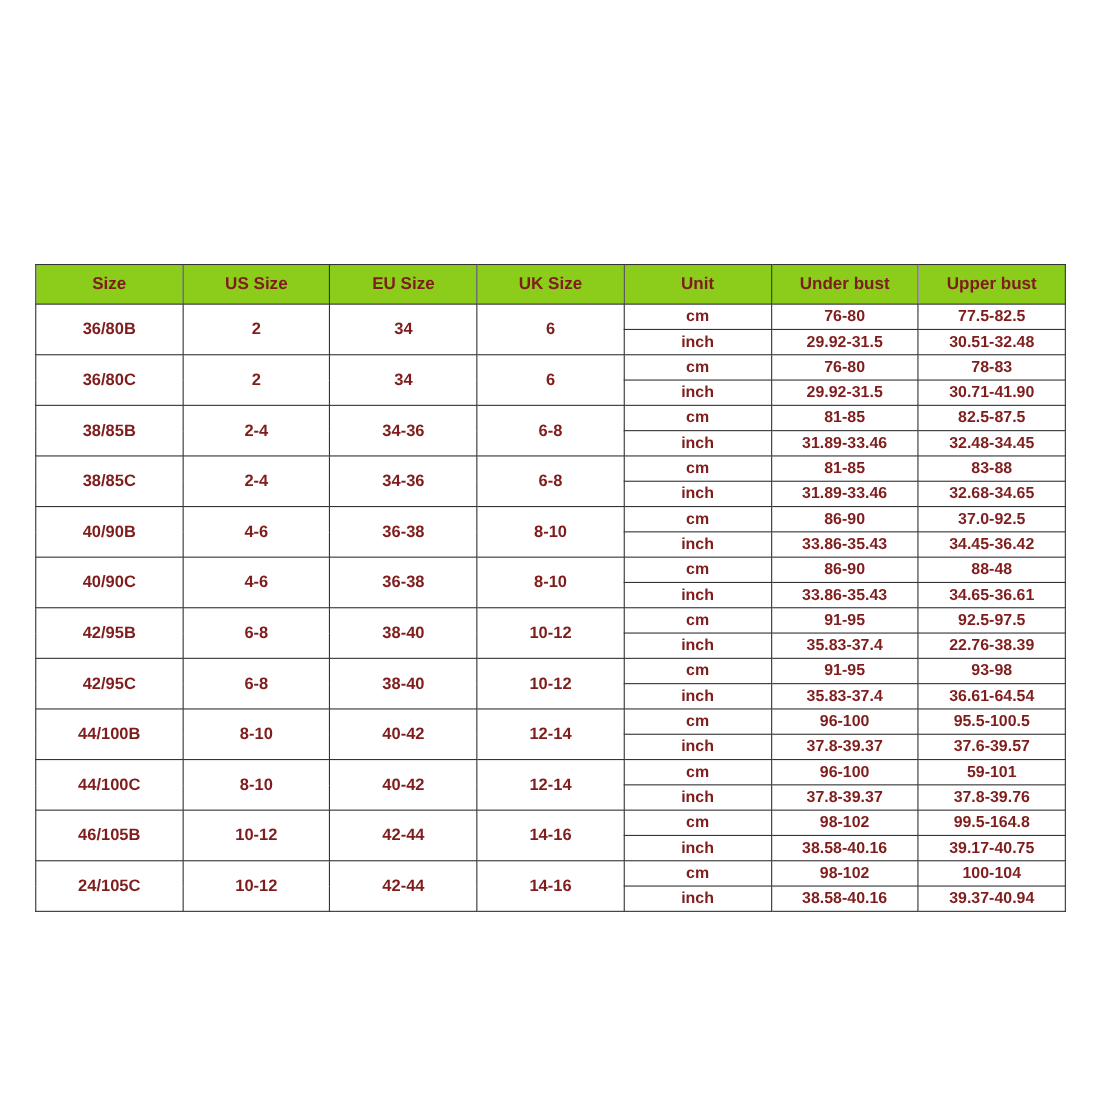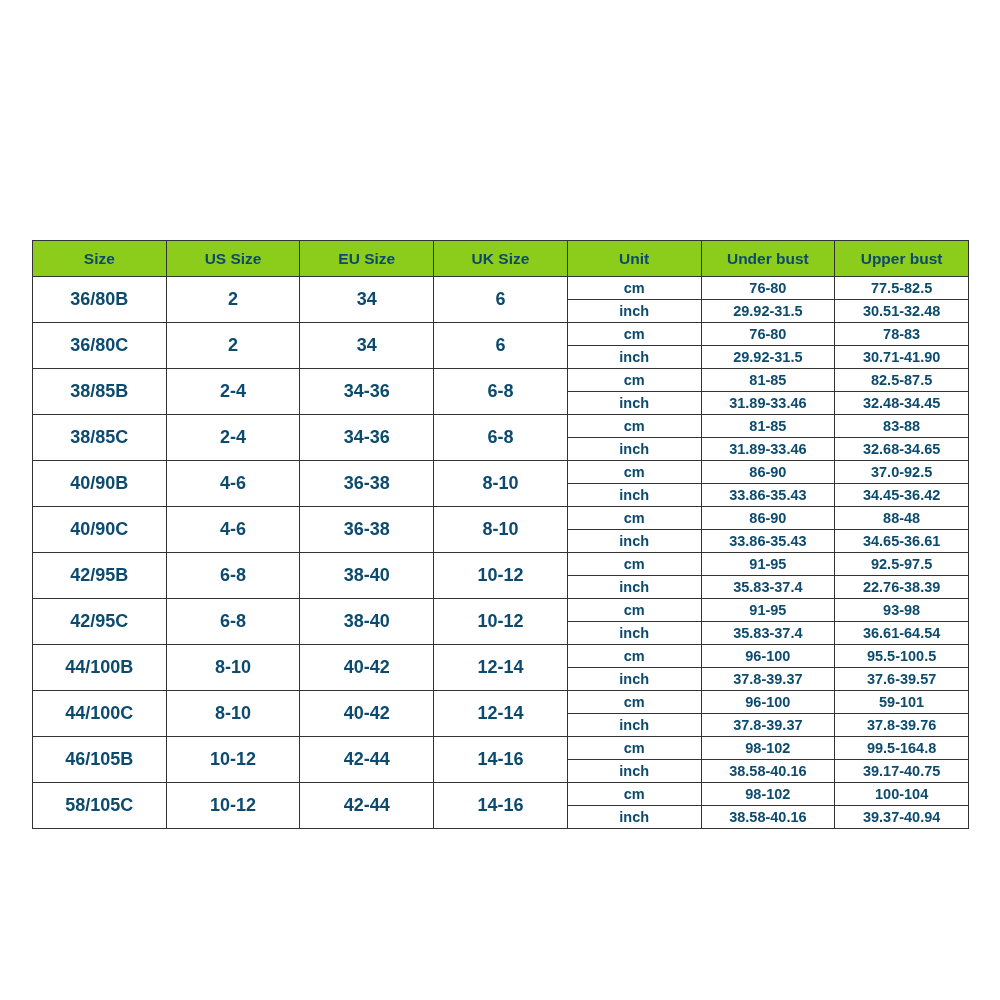--- a/index.html
+++ b/index.html
@@ -1,27 +1,27 @@
 <!DOCTYPE html>
 <html><head>
 <meta charset="utf-8">
 <style>
   html, body { margin: 0; padding: 0; background: #ffffff; }
   body { width: 1000px; height: 1000px; position: relative; overflow: hidden; font-family: "Liberation Sans", "DejaVu Sans", sans-serif; }
   #size-table {
     position: absolute; left: 32px; top: 240px; width: 937px;
     border-collapse: collapse; table-layout: fixed;
-    font-weight: bold; color: #0c4a6e; font-size: 15px;
+    font-weight: bold; color: #7f1d1d; font-size: 15px;
   }
   #size-table th, #size-table td {
     border: 1.5px solid #333; text-align: center; padding: 0; overflow: hidden; white-space: nowrap;
   }
   #size-table th { background: #8ccc1a; height: 35px; font-size: 15.5px; }
   #size-table td.sub { height: 22px; font-size: 14.5px; }
-  #size-table td.main { font-size: 18px; }
+  #size-table td.main { font-size: 15px; }
 </style>
 </head>
 <body>
 
 <table id="size-table">
   <thead>
     <tr>
       <th>Size</th>
       <th>US Size</th>
       <th>EU Size</th>
@@ -180,21 +180,21 @@
         <td class="sub">cm</td>
         <td class="sub">98-102</td>
         <td class="sub">99.5-164.8</td>
       </tr>
       <tr>
         <td class="sub">inch</td>
         <td class="sub">38.58-40.16</td>
         <td class="sub">39.17-40.75</td>
       </tr>
       <tr>
-        <td class="main" rowspan="2">58/105C</td>
+        <td class="main" rowspan="2">24/105C</td>
         <td class="main" rowspan="2">10-12</td>
         <td class="main" rowspan="2">42-44</td>
         <td class="main" rowspan="2">14-16</td>
         <td class="sub">cm</td>
         <td class="sub">98-102</td>
         <td class="sub">100-104</td>
       </tr>
       <tr>
         <td class="sub">inch</td>
         <td class="sub">38.58-40.16</td>

